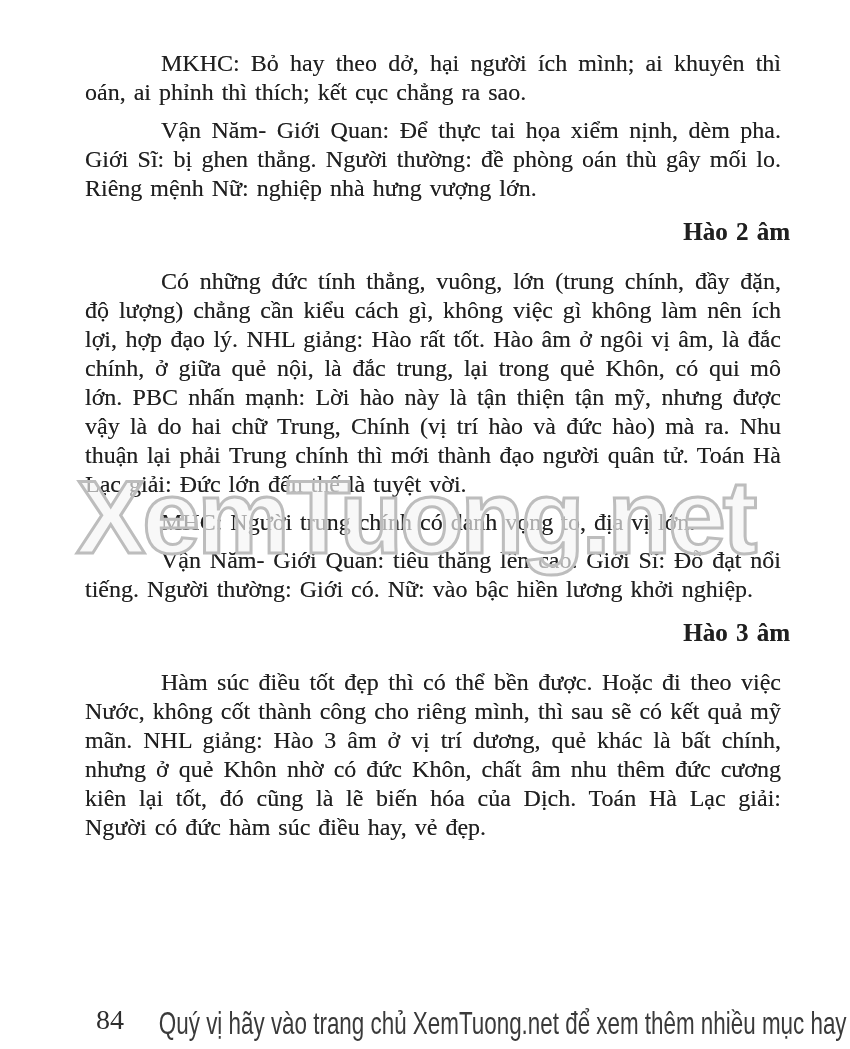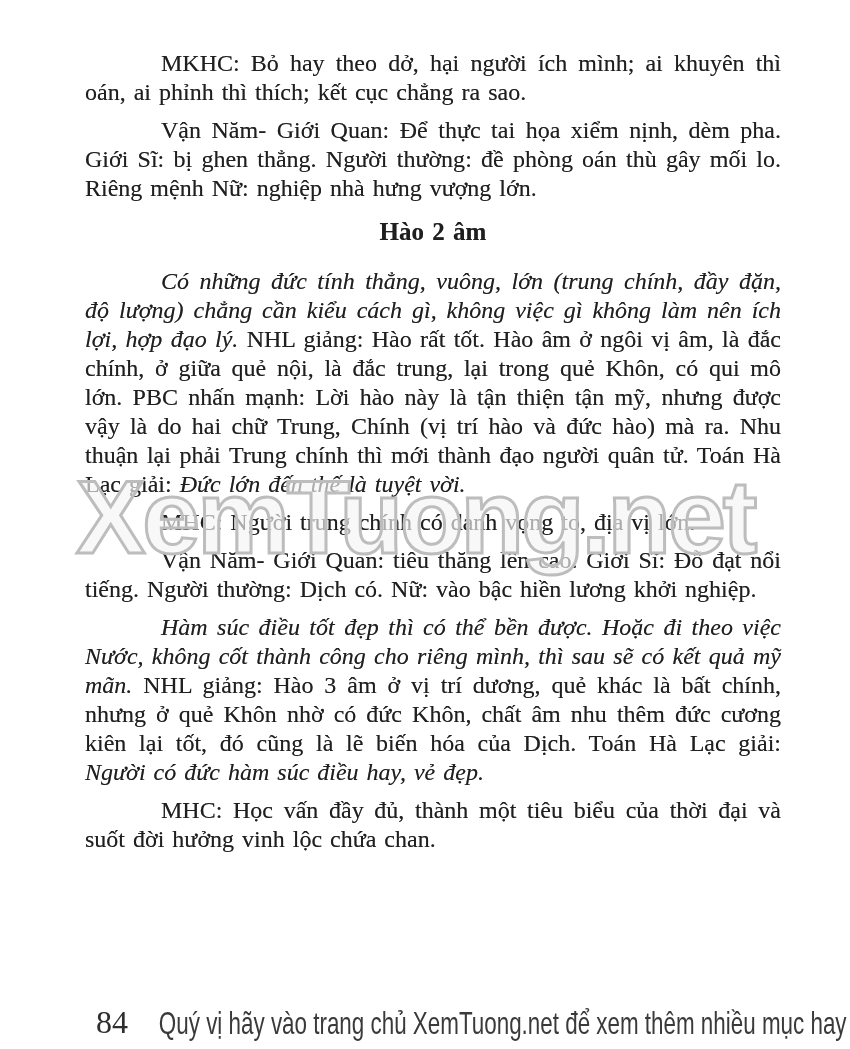--- a/index.html
+++ b/index.html
@@ -28,30 +28,30 @@
     line-height: 29px;
     text-align: justify;
     word-spacing: 2px;
     text-shadow: 0 0 0.5px rgba(30,30,30,0.55);
   }
   .sec-p {
     margin: 9px;
     text-indent: 76px;
   }
   .sec-h {
-    text-align: center;
+    text-align: right;
     text-indent: 0;
     font-weight: bold;
     font-size: 25px;
     line-height: 30px;
     margin: 14px 0 20px 0;
   }
   .run-n { font-style: normal; font-weight: normal; }
   .run-b { font-weight: normal; }
-  .run-i { font-style: italic; }
+  .run-i { }
 
   
   .watermark {
     position: absolute;
     left: 76px;
     top: 458px;
     z-index: 2;
     white-space: nowrap;
     font-family: "Liberation Sans", sans-serif;
     font-weight: bold;
@@ -62,21 +62,21 @@
     pointer-events: none;
   }
 
   
   .page-number {
     position: absolute;
     left: 96px;
     top: 1004px;
     z-index: 3;
     font-family: "Liberation Serif", serif;
-    font-size: 32px;
+    font-size: 28px;
     color: #2e2e2e;
   }
   .footer {
     position: absolute;
     left: 0;
     right: 0;
     top: 1004px;
     z-index: 4;
     text-align: center;
   }
@@ -95,23 +95,23 @@
 <body>
 
 <div class="page">
 
   <div class="content">
       <p class="sec-p"><span class="run-n">MKHC: Bỏ hay theo dở, hại người ích mình; ai khuyên thì oán, ai phỉnh thì thích; kết cục chẳng ra sao.</span></p>
       <p class="sec-p"><span class="run-n">Vận Năm- </span><span class="run-b">Giới Quan</span><span class="run-n">: Để thực tai họa xiểm nịnh, dèm pha. </span><span class="run-b">Giới Sĩ</span><span class="run-n">: bị ghen thẳng. </span><span class="run-b">Người thường</span><span class="run-n">: đề phòng oán thù gây mối lo. Riêng mệnh Nữ: nghiệp nhà hưng vượng lớn.</span></p>
       <div class="sec-h">Hào 2 âm</div>
       <p class="sec-p"><span class="run-i">Có những đức tính thẳng, vuông, lớn (trung chính, đầy đặn, độ lượng) chẳng cần kiểu cách gì, không việc gì không làm nên ích lợi, hợp đạo lý. </span><span class="run-n">NHL giảng: Hào rất tốt. Hào âm ở ngôi vị âm, là đắc chính, ở giữa quẻ nội, là đắc trung, lại trong quẻ Khôn, có qui mô lớn. PBC nhấn mạnh: Lời hào này là tận thiện tận mỹ, nhưng được vậy là do hai chữ Trung, Chính (vị trí hào và đức hào) mà ra. Nhu thuận lại phải Trung chính thì mới thành đạo người quân tử. </span><span class="run-b">Toán Hà Lạc giải:</span><span class="run-i"> Đức lớn đến thế là tuyệt vời.</span></p>
       <p class="sec-p"><span class="run-n">MHC: Người trung chính có danh vọng to, địa vị lớn.</span></p>
-      <p class="sec-p"><span class="run-n">Vận Năm- </span><span class="run-b">Giới Quan</span><span class="run-n">: tiêu thăng lên cao. </span><span class="run-b">Giới Sĩ</span><span class="run-n">: Đỗ đạt nổi tiếng. </span><span class="run-b">Người thường</span><span class="run-n">: Dịch có. </span><span class="run-b">Nữ</span><span class="run-n">: vào bậc hiền lương khởi nghiệp.</span></p>
+      <p class="sec-p"><span class="run-n">Vận Năm- </span><span class="run-b">Giới Quan</span><span class="run-n">: tiêu thăng lên cao. </span><span class="run-b">Giới Sĩ</span><span class="run-n">: Đỗ đạt nổi tiếng. </span><span class="run-b">Người thường</span><span class="run-n">: Giới có. </span><span class="run-b">Nữ</span><span class="run-n">: vào bậc hiền lương khởi nghiệp.</span></p>
+      <div class="sec-h">Hào 3 âm</div>
       <p class="sec-p"><span class="run-i">Hàm súc điều tốt đẹp thì có thể bền được. Hoặc đi theo việc Nước, không cốt thành công cho riêng mình, thì sau sẽ có kết quả mỹ mãn. </span><span class="run-n">NHL giảng: Hào 3 âm ở vị trí dương, quẻ khác là bất chính, nhưng ở quẻ Khôn nhờ có đức Khôn, chất âm nhu thêm đức cương kiên lại tốt, đó cũng là lẽ biến hóa của Dịch. </span><span class="run-b">Toán Hà Lạc giải:</span><span class="run-i"> Người có đức hàm súc điều hay, vẻ đẹp.</span></p>
-      <p class="sec-p"><span class="run-n">MHC: Học vấn đầy đủ, thành một tiêu biểu của thời đại và suốt đời hưởng vinh lộc chứa chan.</span></p>
     </div>
 
   <div class="watermark">XemTuong.net</div>
 
   <span class="page-number">84</span>
 
   <div class="footer">
     <span class="footer-text">Quý vị hãy vào trang chủ XemTuong.net để xem thêm nhiều mục hay khác</span>
   </div>
 

